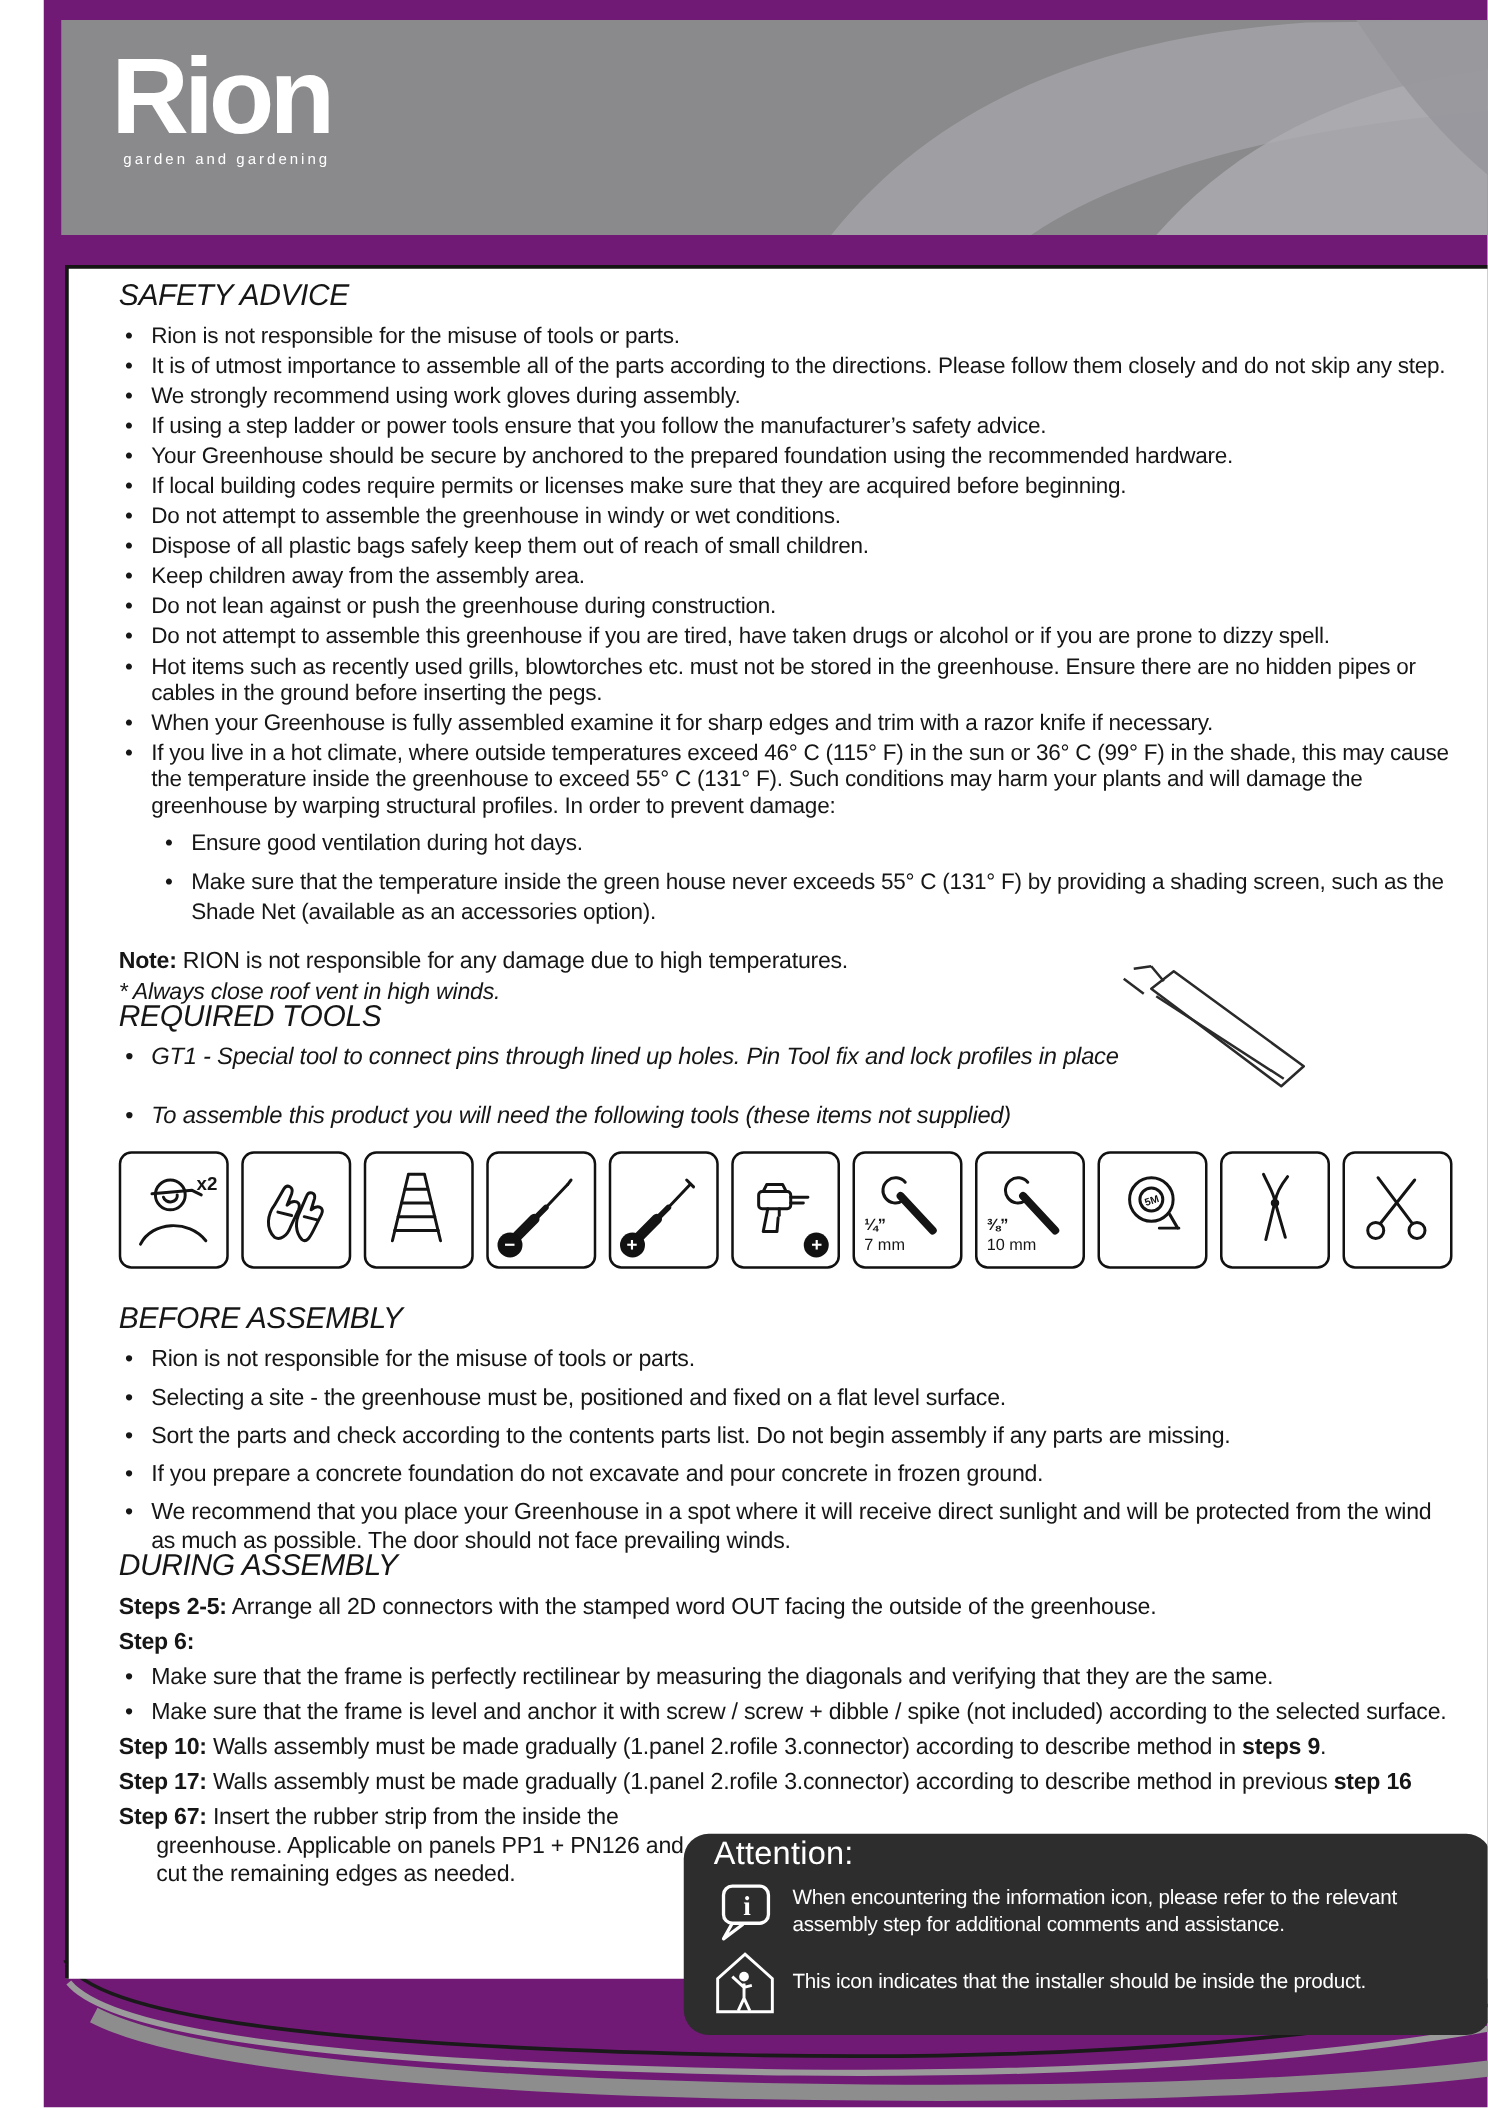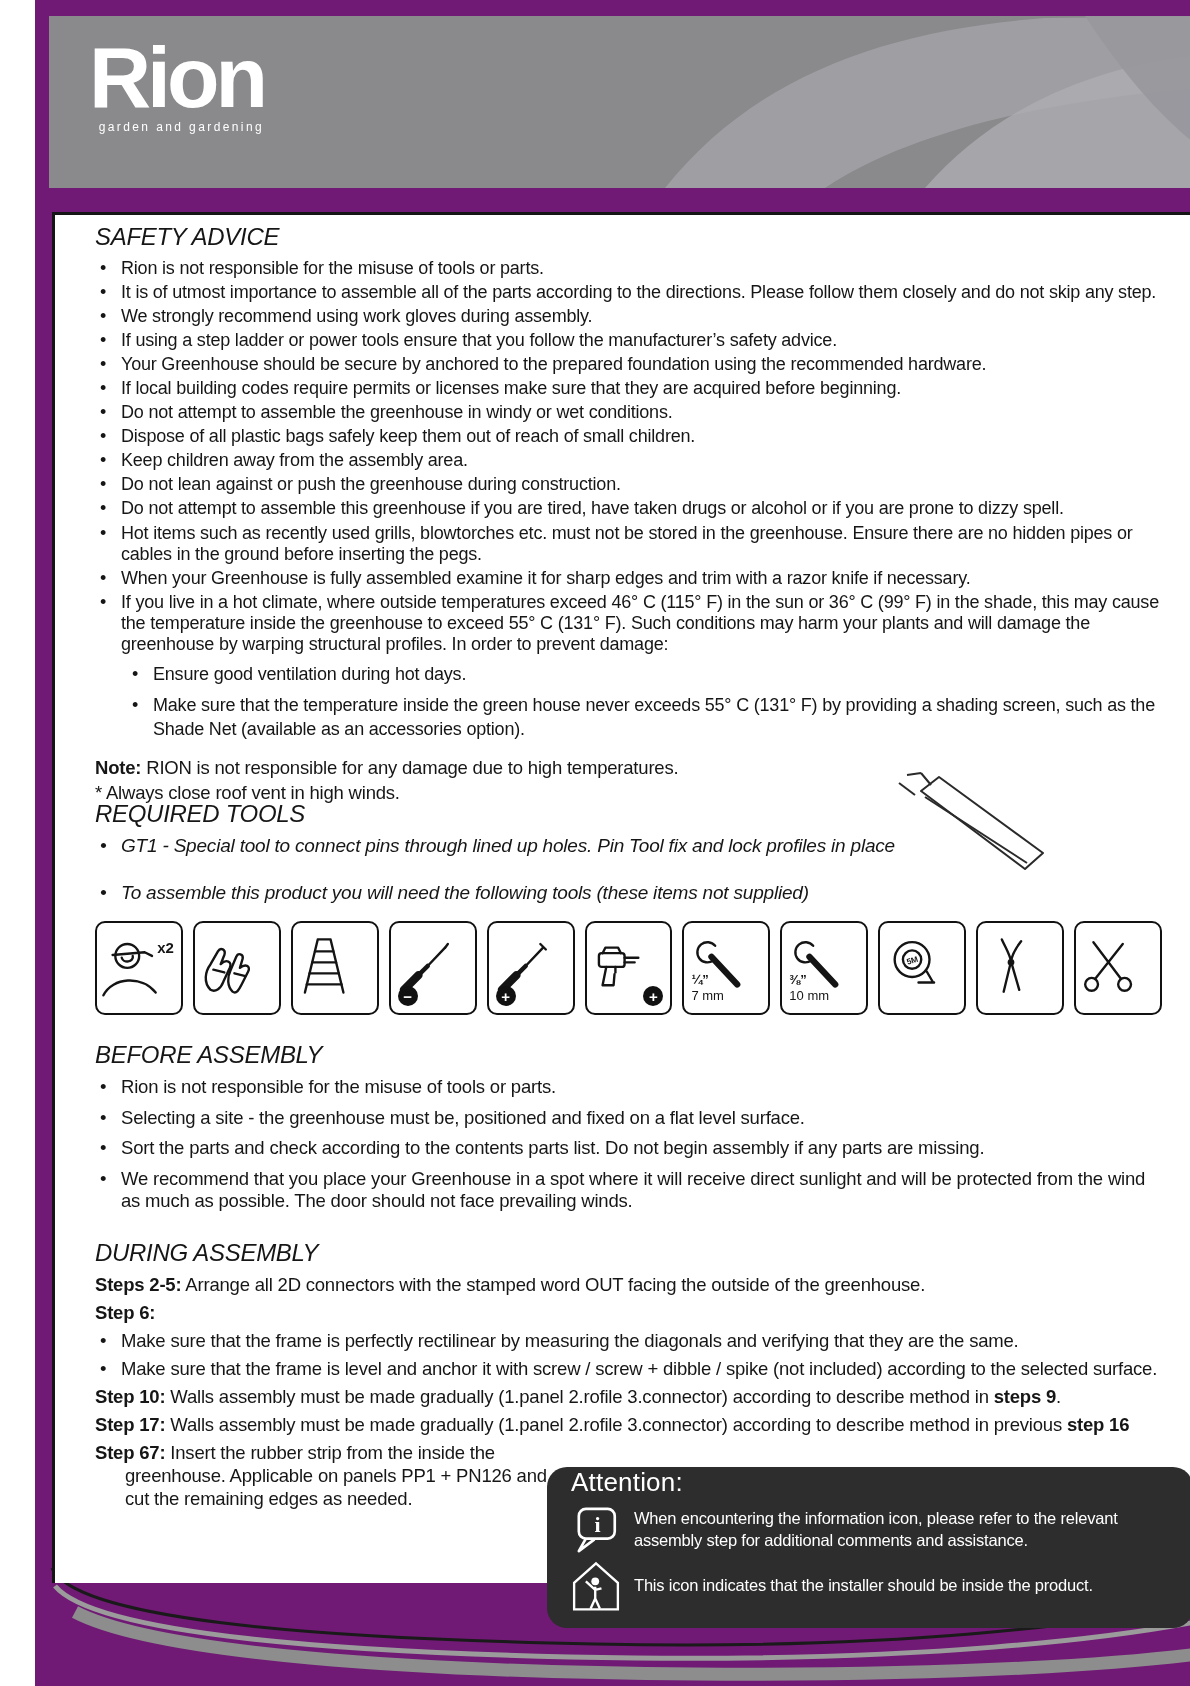--- a/index.html
+++ b/index.html
@@ -16,28 +16,28 @@
   .content-box{position:absolute;left:17px;top:212px;width:1153px;height:1368px;
                border:3px solid #151515;border-bottom:none;background:#fff;z-index:2;}
   .sec-title{font-style:italic;font-weight:400;font-size:24px;letter-spacing:-0.3px;margin:0 0 7px 0;}
   ul{list-style:none;margin:0;padding:0;}
   li{position:relative;padding-left:26px;font-size:18px;line-height:1.17;margin-bottom:3px;letter-spacing:-0.2px;}
   li::before{content:"•";position:absolute;left:5px;top:0;}
   .safety{position:absolute;left:40px;right:46px;top:8px;}
   .sub-list{margin-left:32px;margin-top:8px;}
   .sub-list li{margin-bottom:8px;line-height:1.3;}
   .note-line{margin:16px 0 0;font-size:18.5px;letter-spacing:-0.2px;}
-  .star-line{margin:3px 0 0;font-size:18.5px;letter-spacing:-0.2px;}
+  .star-line{margin:3px 0 0;font-size:18.5px;letter-spacing:-0.2px;font-style:italic;}
   .required{position:absolute;left:40px;right:46px;top:585px;}
   .required li{font-style:italic;font-size:19px;margin-bottom:24px;line-height:1.2;}
   .gt1-art{position:absolute;left:810px;top:550px;width:200px;height:125px;}
   
   .tools-row{position:absolute;left:40px;right:46px;top:706px;display:flex;gap:10px;}
   .tool-box{flex:1;height:90px;border:2.5px solid #111;border-radius:10px;background:#fff;
-            position:relative;display:flex;align-items:center;justify-content:flex-start;}
+            position:relative;display:flex;align-items:center;justify-content:center;}
   .tool-box svg{width:66px;height:74px;}
   .badge{position:absolute;width:20px;height:20px;border-radius:50%;background:#111;color:#fff;
          display:flex;align-items:center;justify-content:center;font-size:15px;font-weight:bold;line-height:1;}
   .badge.bl{left:7px;bottom:7px;} .badge.br{right:7px;bottom:7px;}
   .tool-x2{position:absolute;right:7px;top:16px;font-size:15px;font-weight:bold;}
   .size{position:absolute;left:7px;bottom:9px;font-size:13px;line-height:1.25;}
   .size .in{font-weight:bold;display:block;}
   
   .before{position:absolute;left:40px;right:46px;top:826px;}
   .before li{font-size:18.5px;line-height:1.22;margin-bottom:8px;}
@@ -231,20 +231,21 @@
             </svg></span>
         </div>
       </div>
 
     <section class="before">
       <h2 class="sec-title">BEFORE ASSEMBLY</h2>
       <ul>
           <li>Rion is not responsible for the misuse of tools or parts.</li>
           <li>Selecting a site - the greenhouse must be, positioned and fixed on a flat level surface.</li>
           <li>Sort the parts and check according to the contents parts list. Do not begin assembly if any parts are missing.</li>
+          <li>If you prepare a concrete foundation do not excavate and pour concrete in frozen ground.</li>
           <li>We recommend that you place your Greenhouse in a spot where it will receive direct sunlight and will be protected from the wind as much as possible. The door should not face prevailing winds.</li>
         </ul>
     </section>
 
     <section class="during">
       <h2 class="sec-title">DURING ASSEMBLY</h2>
       <div>
           <p class="step"><span class="b">Steps 2-5:</span><span> Arrange all 2D connectors with the stamped word OUT facing the outside of the greenhouse.</span></p>
           <p class="step"><span class="b">Step 6:</span></p>
           <ul>

